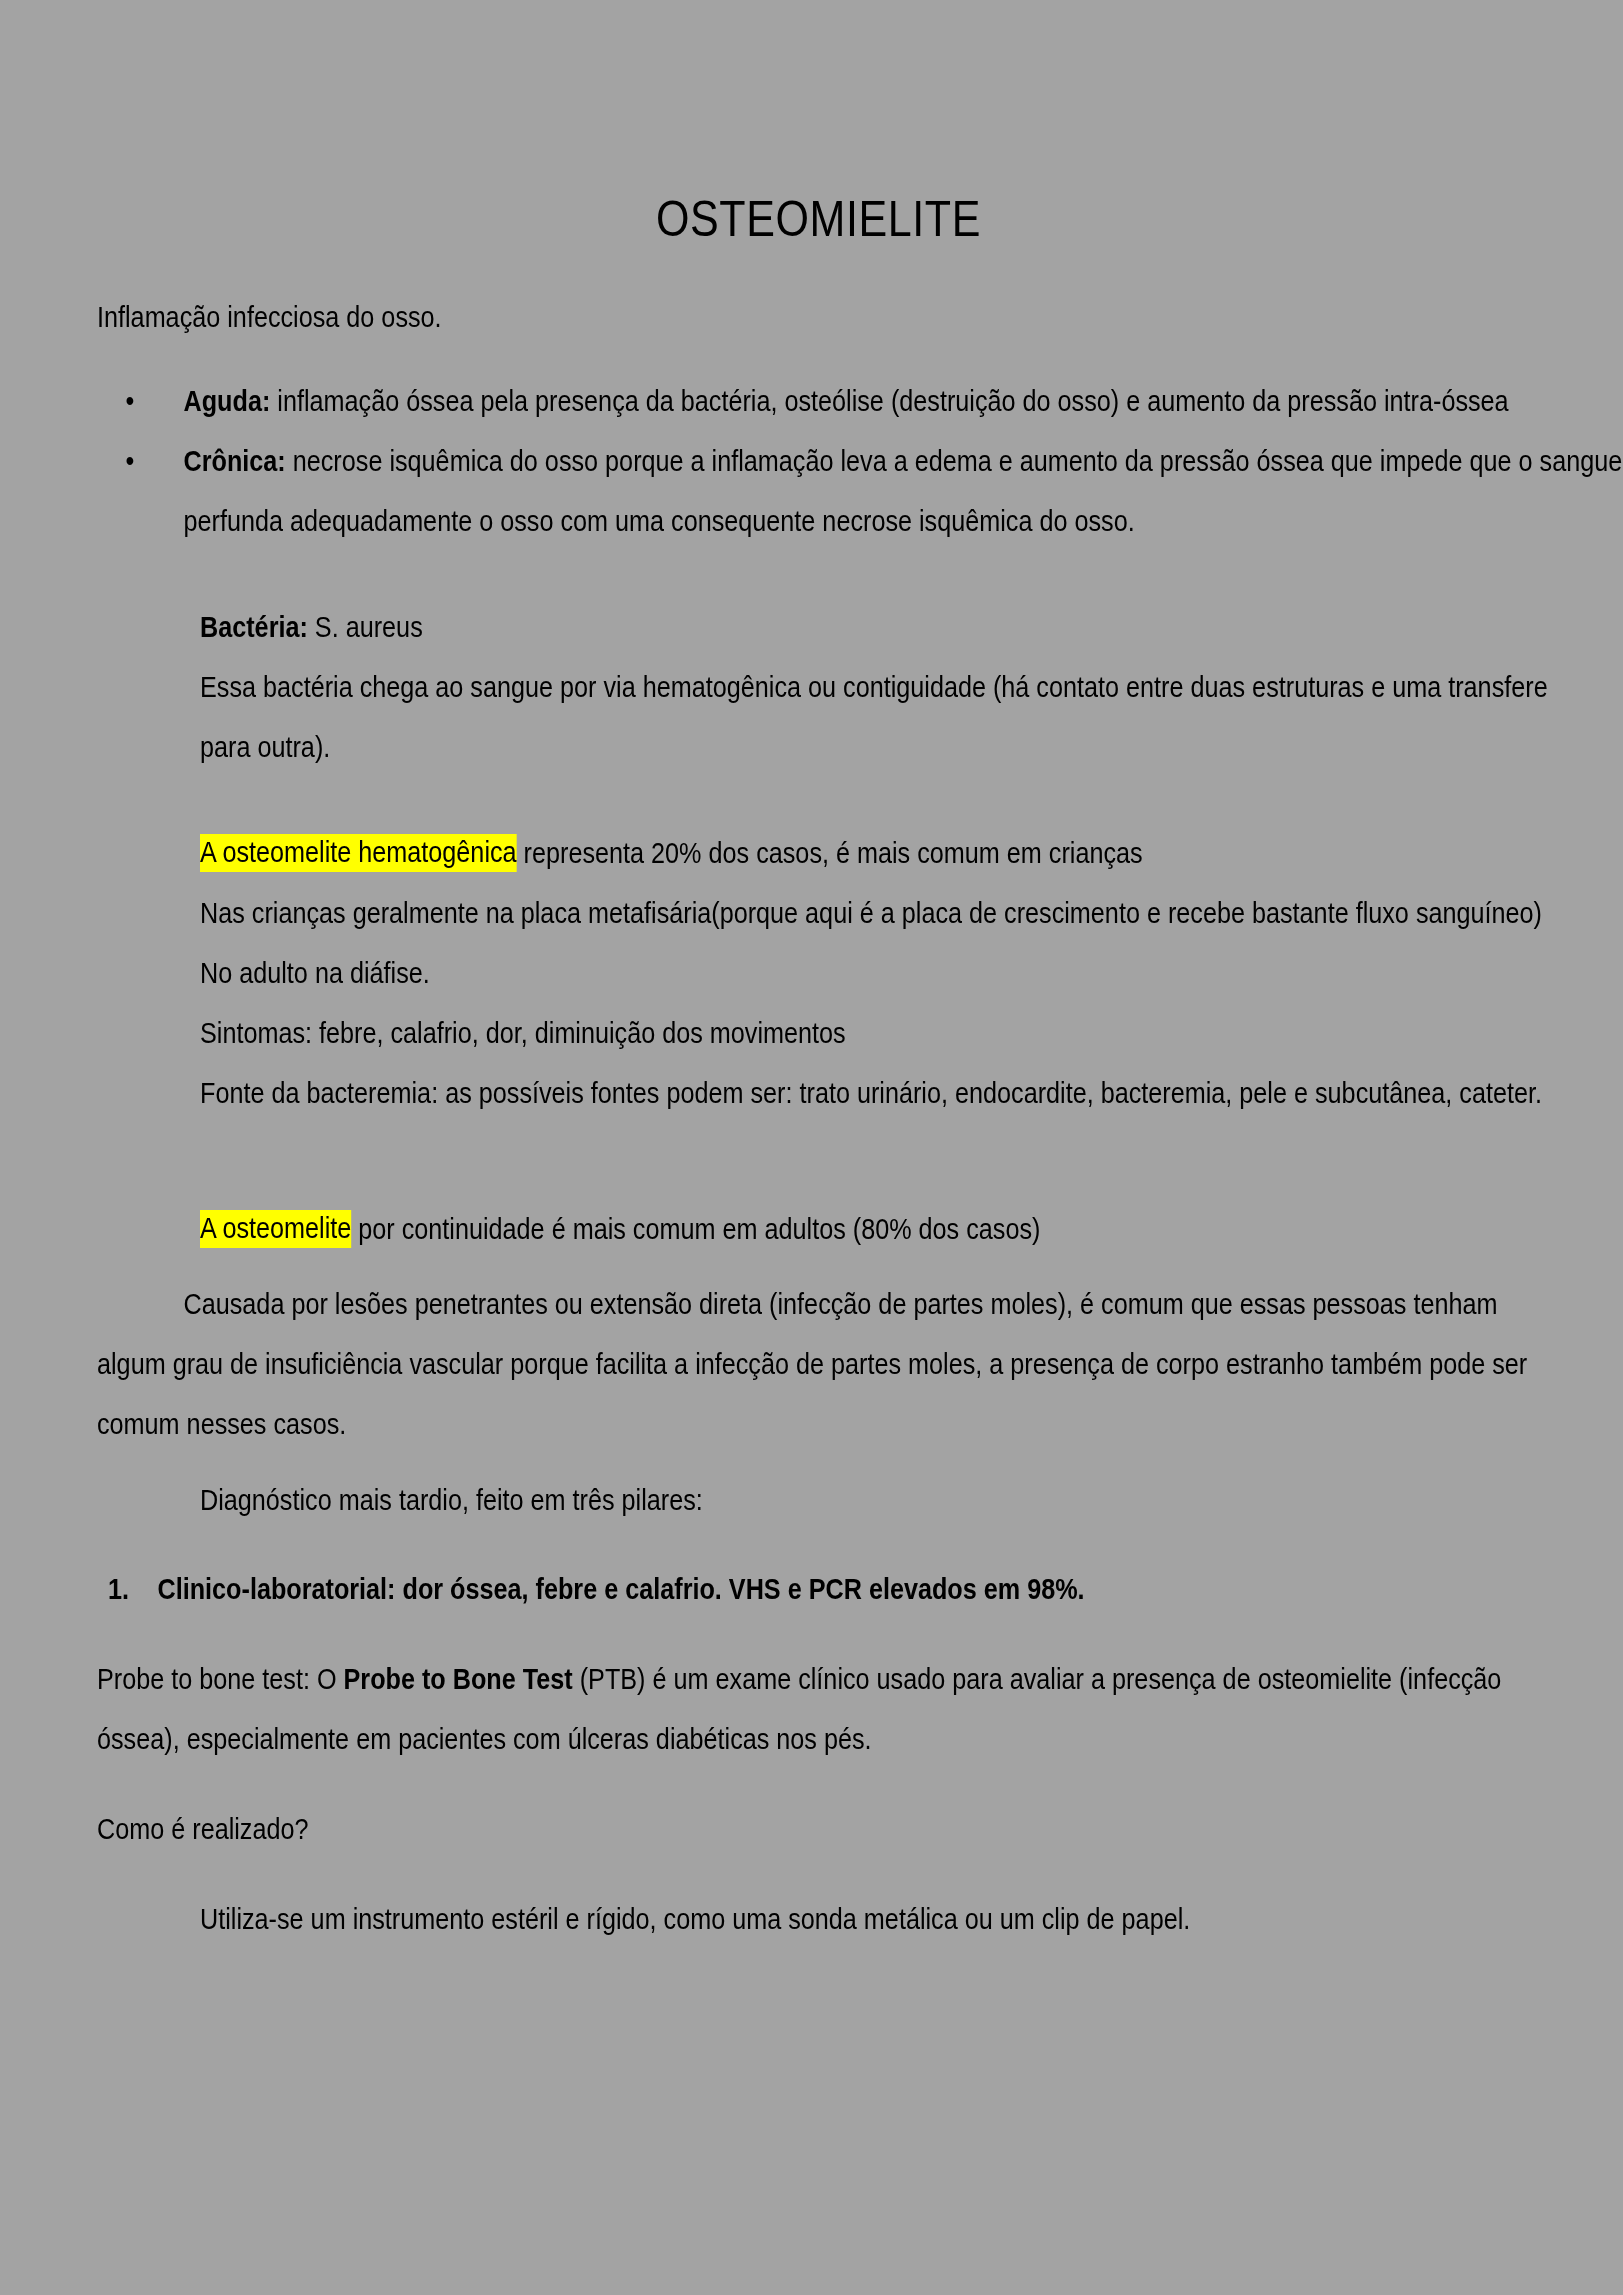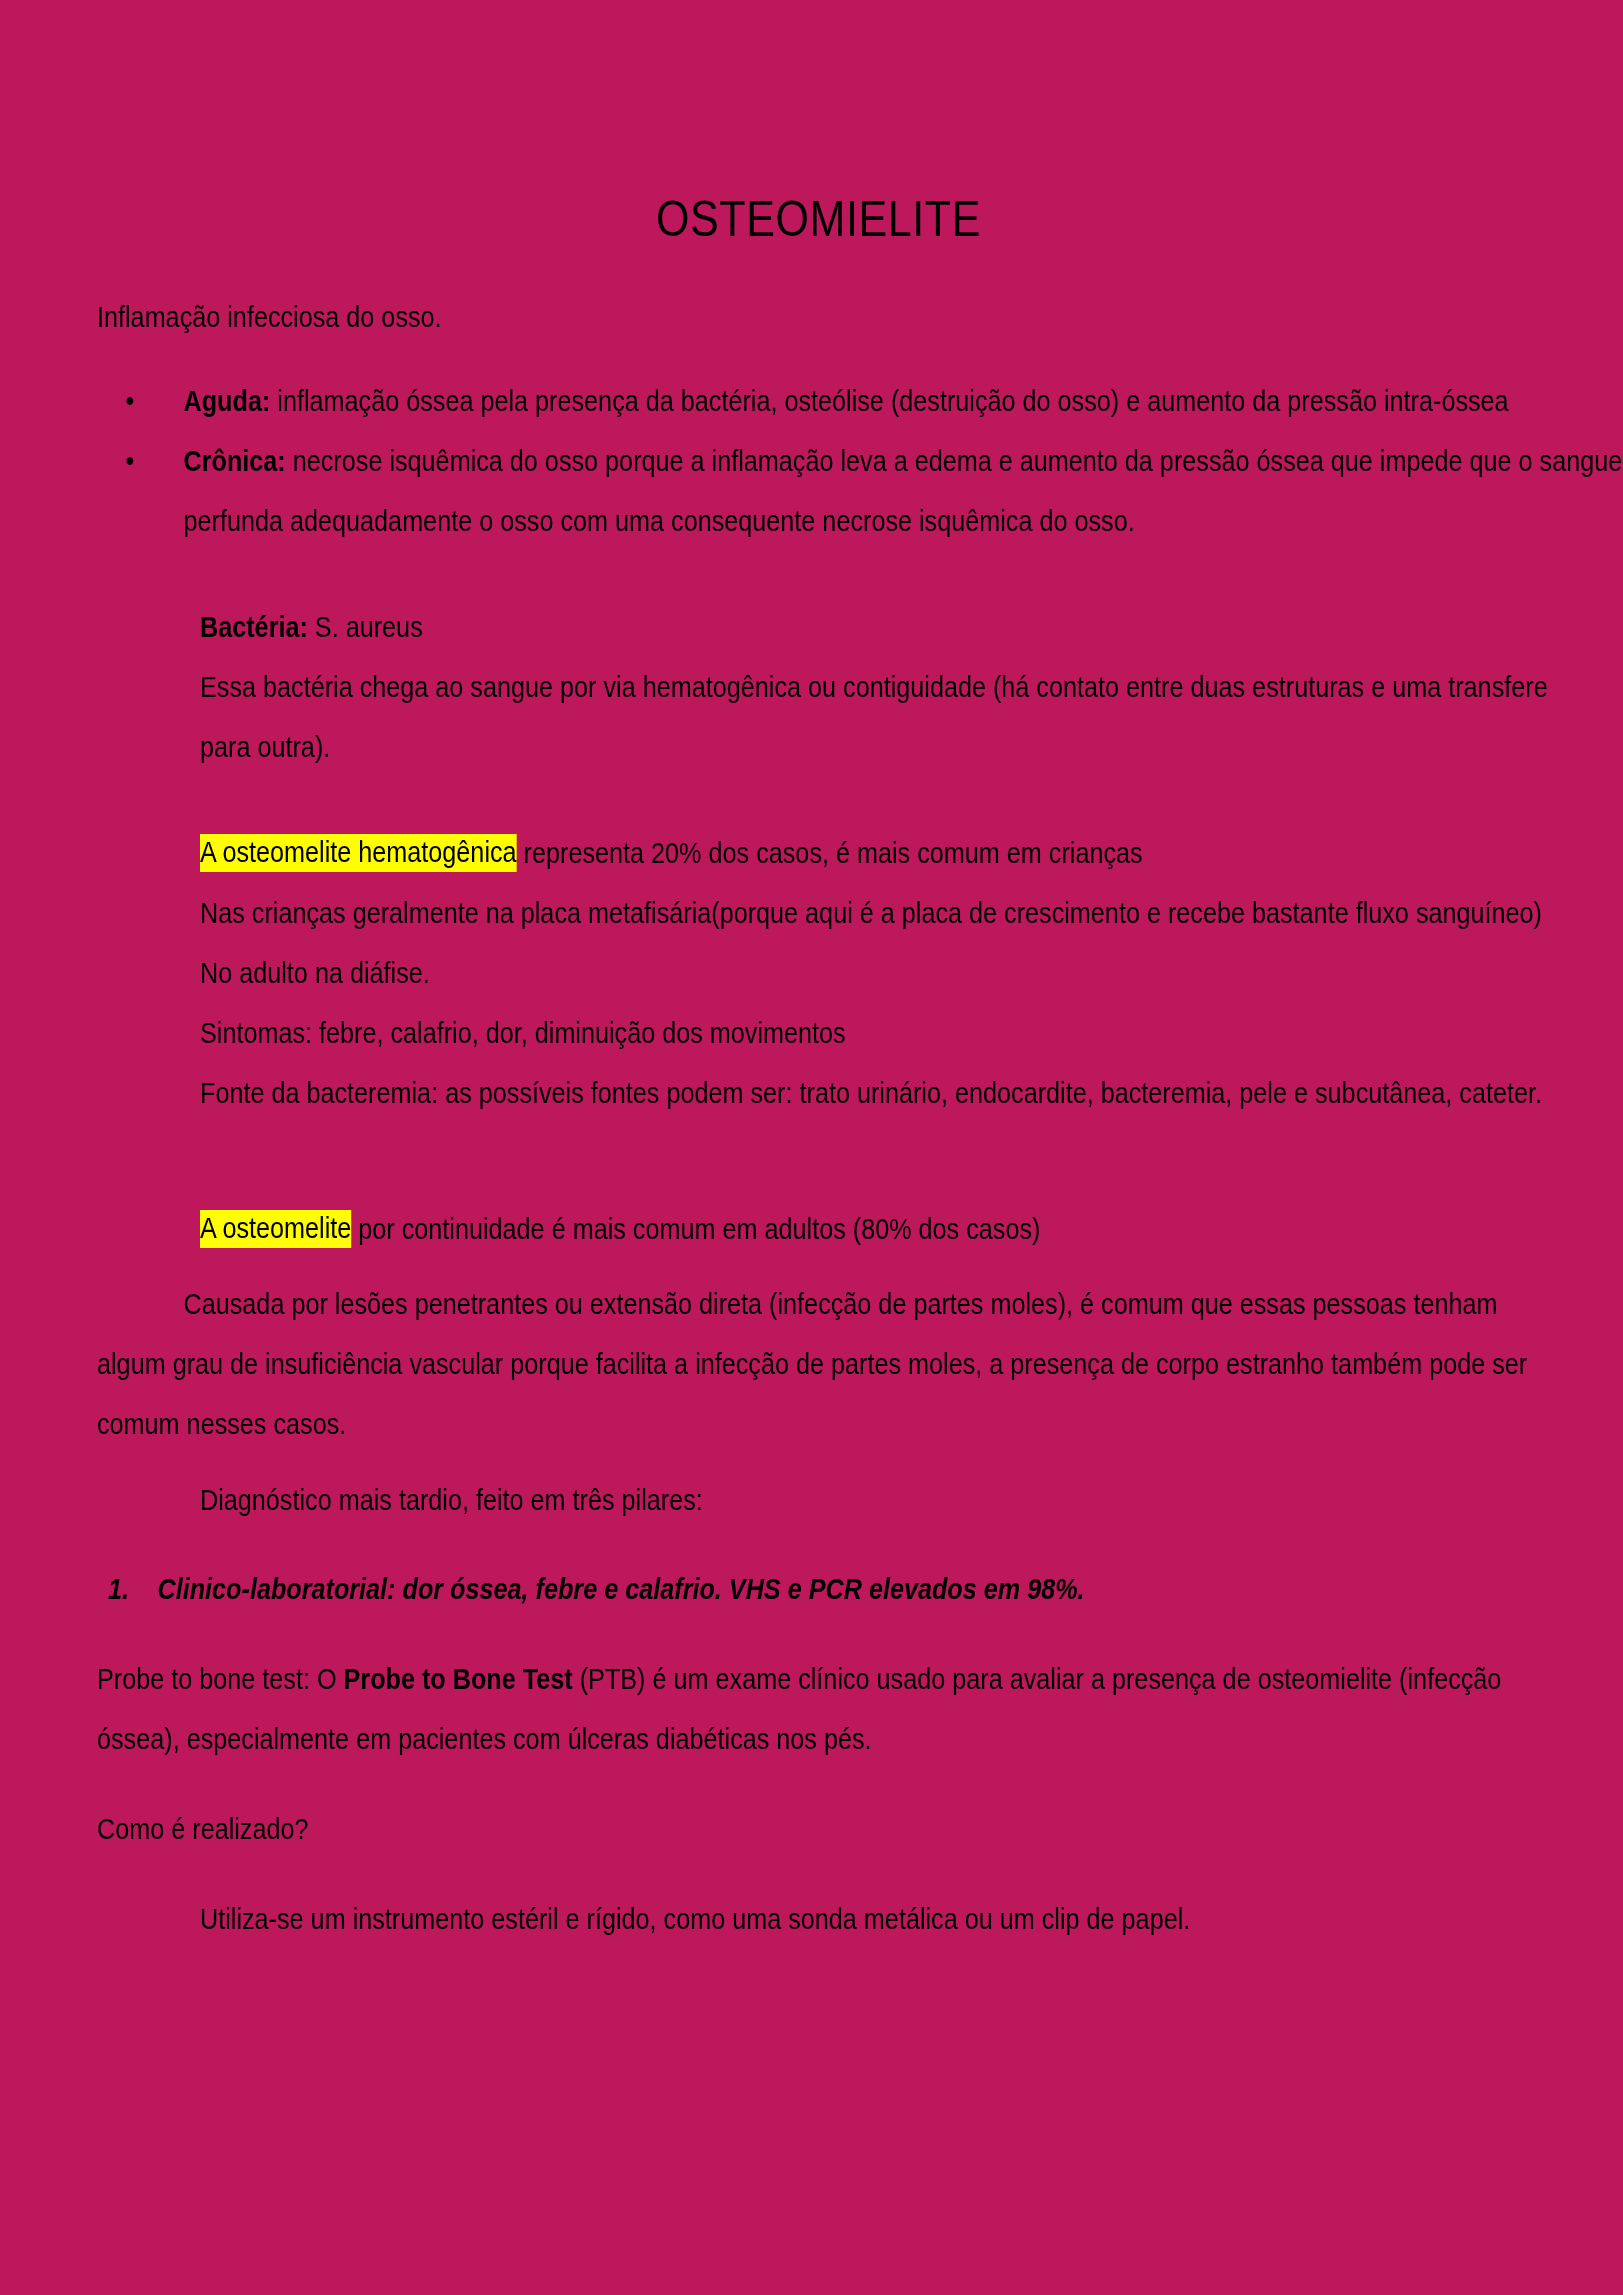--- a/index.html
+++ b/index.html
@@ -5,21 +5,21 @@
 <style>
   html, body {
     margin: 0;
     padding: 0;
     background: #ffffff;
   }
   .page {
     position: relative;
     width: 1623px;
     height: 2295px;
-    background: #be185d;
+    background: #a3a3a3;
     font-family: "Liberation Sans", "DejaVu Sans", sans-serif;
     color: #000000;
     box-sizing: border-box;
     overflow: hidden;
     
     font-stretch: condensed;
   }
   .doc {
     position: absolute;
     left: 97px;
@@ -84,21 +84,20 @@
     font-size: 30px;
     line-height: 60px;
   }
 
   
   ol.numbered {
     list-style: none;
     margin: 29px 0 0 0;
     padding: 0;
     counter-reset: step;
-    font-style: italic;
   }
   ol.numbered > li {
     position: relative;
     font-size: 30px;
     line-height: 60px;
     font-weight: bold;
     padding-left: 72px;
     margin: 0;
     transform: scaleX(0.84);
     transform-origin: left top;

